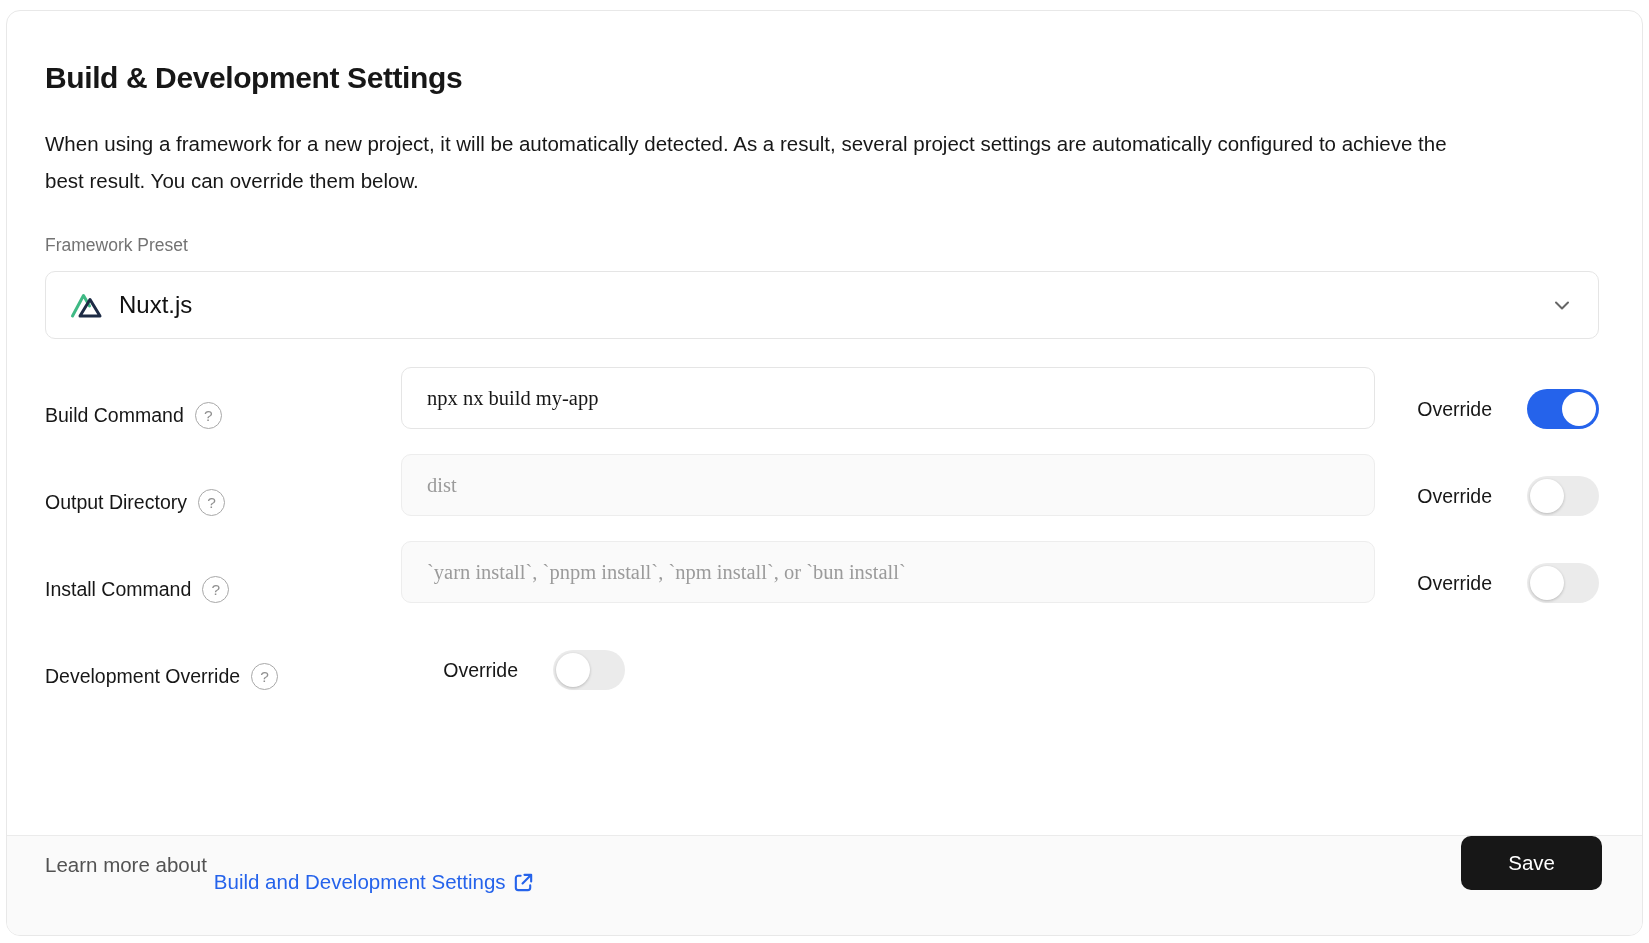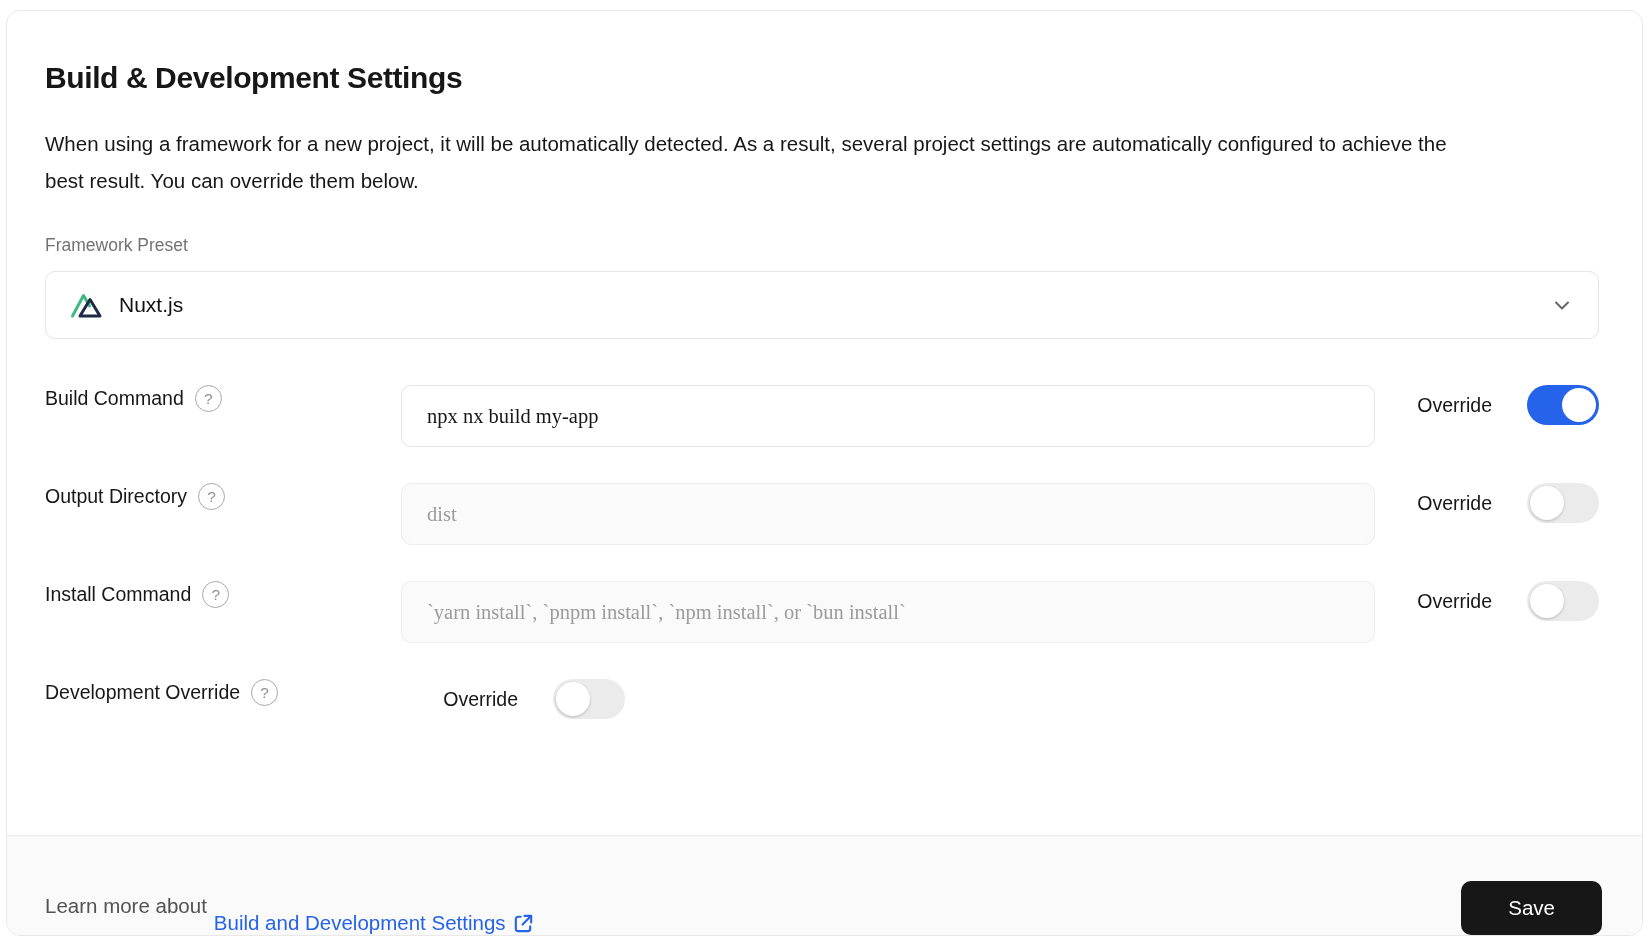--- a/index.html
+++ b/index.html
@@ -50,36 +50,36 @@
     border: 1px solid #e5e5e5;
     border-radius: 10px;
     background: #ffffff;
     display: flex;
     align-items: center;
     padding: 0 24px;
     cursor: pointer;
   }
   .select-box .fw-name {
     margin-left: 13px;
-    font-size: 21px;
+    font-size: 24px;
     color: #111111;
   }
   .select-box .chev {
     margin-left: auto;
     display: flex;
     align-items: center;
   }
   .rows {
     margin-top: 46px;
   }
   .setting-row {
     display: flex;
-    align-items: flex-start;
+    align-items: flex-end;
     height: 44px;
-    margin-bottom: 54px;
+    margin-bottom: 43px;
   }
   .row-label {
     width: 356px;
     flex: 0 0 356px;
     display: flex;
     align-items: center;
     gap: 11px;
     font-size: 19.5px;
     color: #171717;
   }
@@ -152,21 +152,21 @@
   .card-footer {
     position: absolute;
     left: 0;
     right: 0;
     bottom: 0;
     height: 100px;
     background: #fafafa;
     border-top: 1px solid #ebebeb;
     border-radius: 0 0 13px 13px;
     display: flex;
-    align-items: flex-end;
+    align-items: flex-start;
     justify-content: space-between;
     padding: 0 40px 0 38px;
   }
   .learn-more {
     font-size: 20.5px;
     color: #525252;
     display: flex;
     align-items: center;
     gap: 7px;
   }

